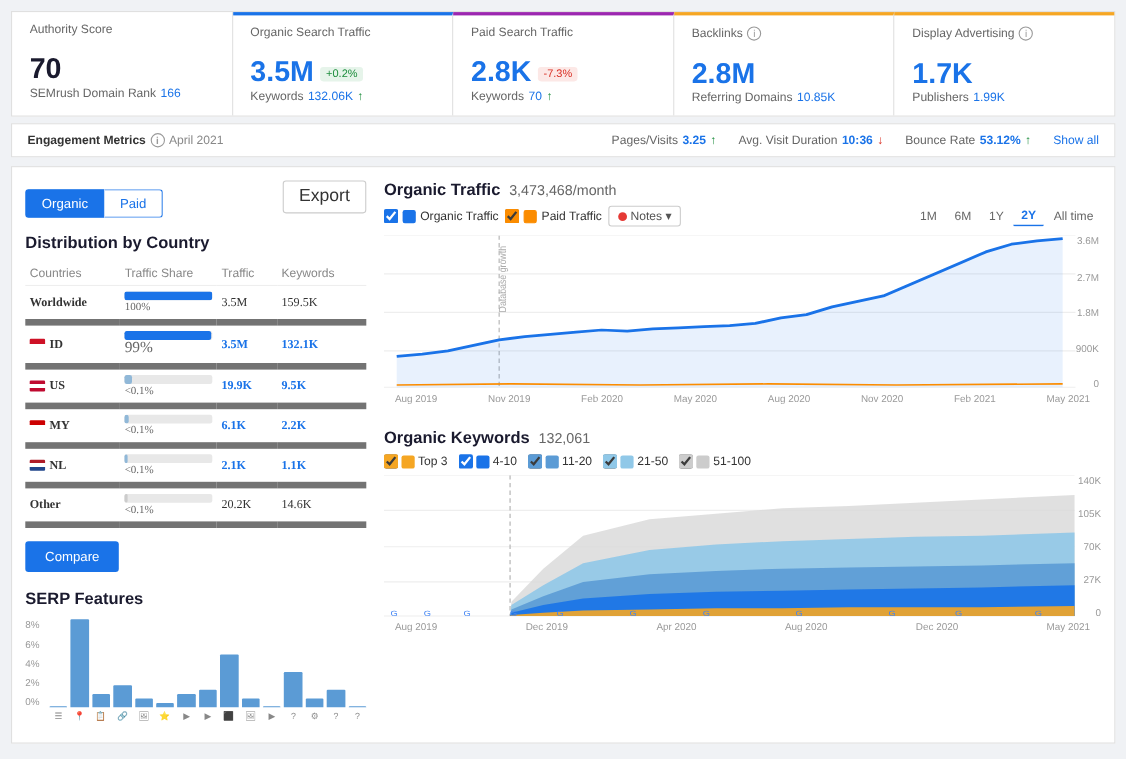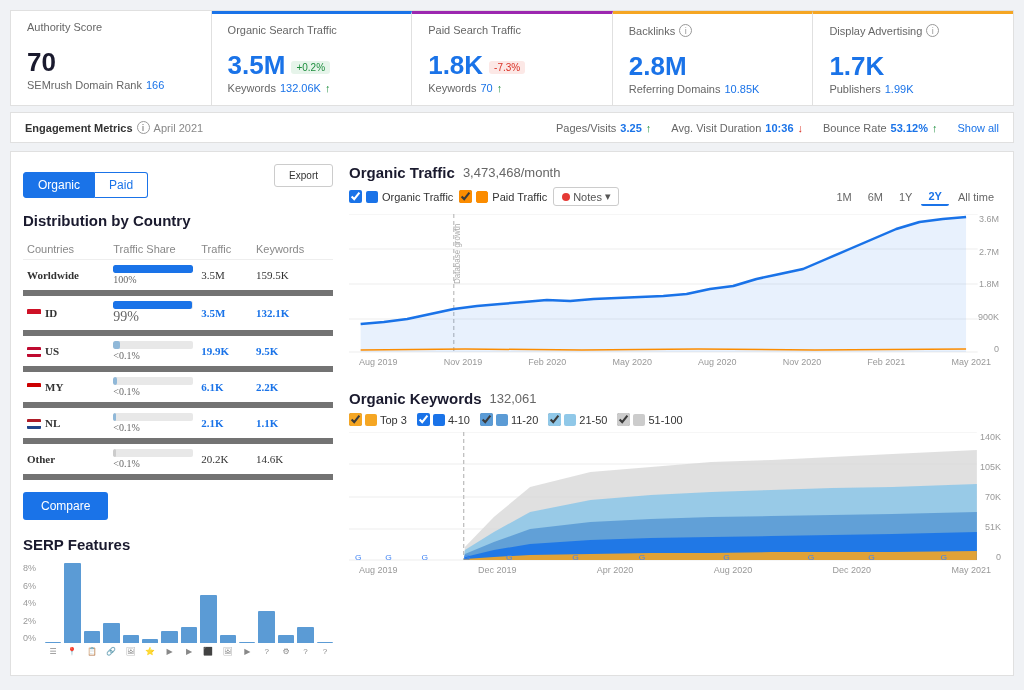--- a/index.html
+++ b/index.html
@@ -112,21 +112,21 @@
     
     .right-panel { flex: 1; }
     
     .export-btn {
       float: right;
       background: #fff;
       border: 1px solid #ccc;
       padding: 5px 14px;
       border-radius: 3px;
       cursor: pointer;
-      font-size: 10px;
+      font-size: 16px;
       color: #333;
     }
     
     .chart-header { display: flex; align-items: center; gap: 8px; margin-bottom: 6px; flex-wrap: wrap; }
     .chart-title { font-size: 15px; font-weight: bold; color: #1a1a2e; }
     .chart-subtitle { font-size: 13px; color: #666; }
     
     .chart-controls { display: flex; align-items: center; gap: 6px; margin-bottom: 8px; }
     .legend-item { display: flex; align-items: center; gap: 4px; font-size: 11px; cursor: pointer; }
     .legend-box { width: 12px; height: 12px; border-radius: 2px; }
@@ -207,21 +207,21 @@
       <div class="metric-sub">
         <span>Keywords</span>
         <a style="color:#1a73e8;">132.06K</a>
         <span class="arrow-up">↑</span>
       </div>
     </div>
 
     <div class="metric-block" style="border-top: 3px solid #9c27b0;">
       <div class="metric-label">Paid Search Traffic</div>
       <div style="display:flex; align-items:center; gap:6px;">
-        <div class="metric-value">1.8K</div>
+        <div class="metric-value">2.8K</div>
         <span class="badge-red">-7.3%</span>
       </div>
       <div class="metric-sub">
         <span>Keywords</span>
         <a style="color:#1a73e8;">70</a>
         <span class="arrow-up">↑</span>
       </div>
     </div>
 
     <div class="metric-block" style="border-top: 3px solid #f5a623;">
@@ -528,21 +528,21 @@
               <div class="kw-box" style="background:#ccc;"></div>
               <span>51-100</span>
             </div>
           </div>
 
           <div class="kw-chart-container">
             <div class="kw-y-labels">
               <span>140K</span>
               <span>105K</span>
               <span>70K</span>
-              <span>51K</span>
+              <span>27K</span>
               <span>0</span>
             </div>
             <svg class="kw-chart-svg" viewBox="0 0 540 130" preserveAspectRatio="none">
 
               <line x1="0" y1="0" x2="520" y2="0" stroke="#eee" stroke-width="1"></line>
               <line x1="0" y1="32" x2="520" y2="32" stroke="#eee" stroke-width="1"></line>
               <line x1="0" y1="65" x2="520" y2="65" stroke="#eee" stroke-width="1"></line>
               <line x1="0" y1="97" x2="520" y2="97" stroke="#eee" stroke-width="1"></line>
               <line x1="0" y1="128" x2="520" y2="128" stroke="#eee" stroke-width="1"></line>
 

